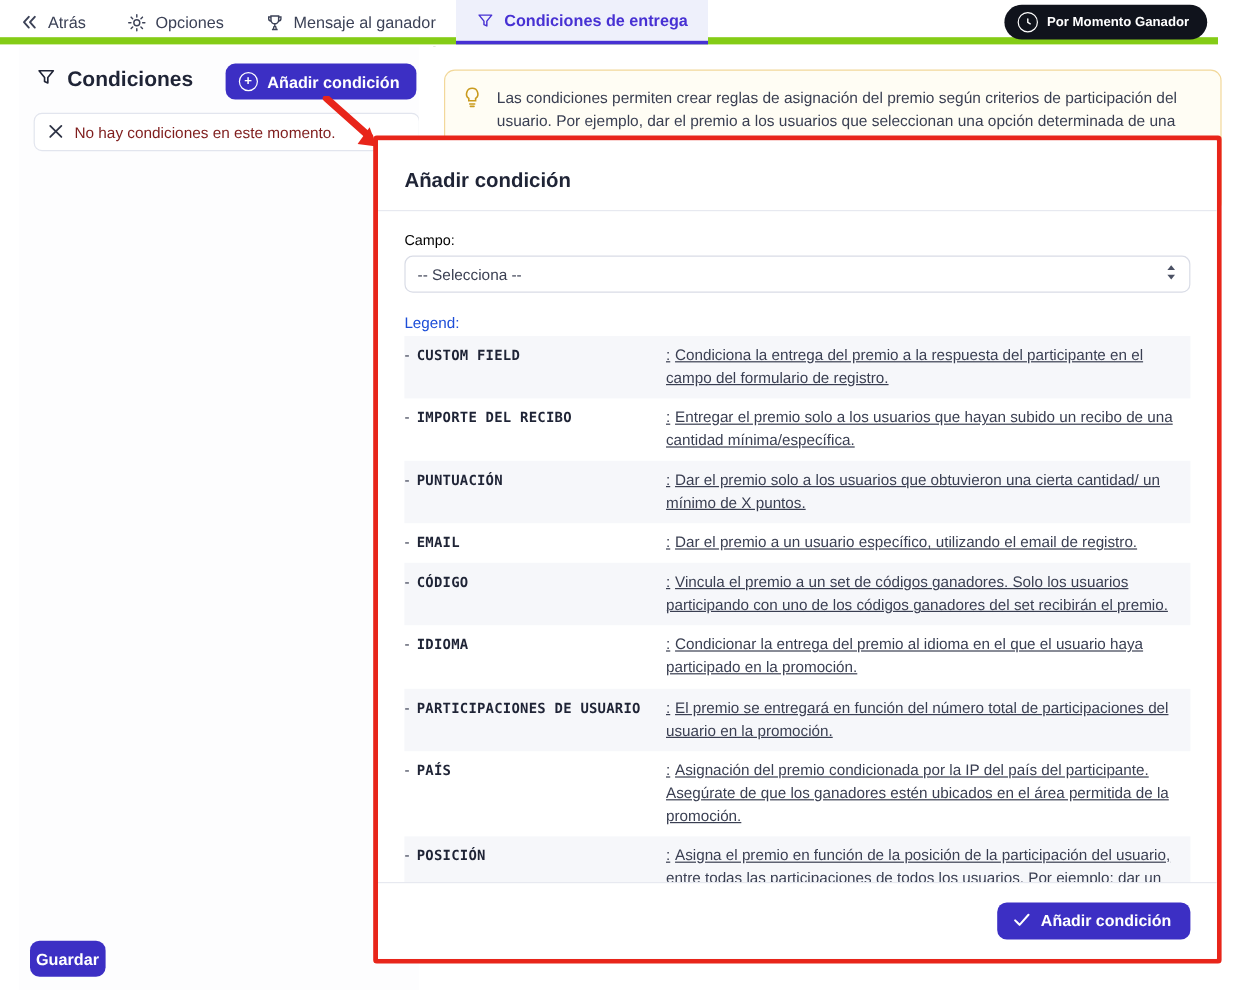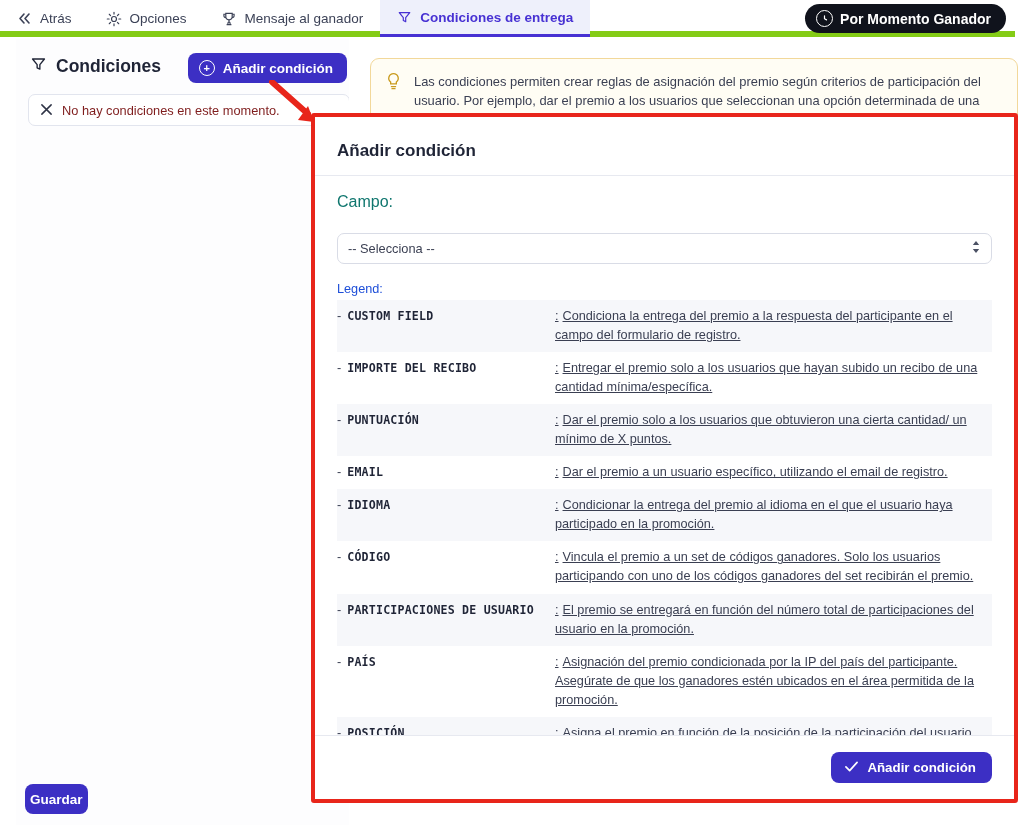--- a/index.html
+++ b/index.html
@@ -45,21 +45,21 @@
   .tab svg { display: block; }
 
   .winner-btn {
     position: absolute; right: 9px; top: 4px;
     height: 29px;
     background: #10131c;
     color: #fff;
     border-radius: 16px;
     display: flex; align-items: center; gap: 7px;
     padding: 0 15px 0 11px;
-    font-size: 14px;
+    font-size: 11px;
     font-weight: 600;
     cursor: pointer;
   }
   .winner-btn .circle {
     width: 17px; height: 17px; border-radius: 50%;
     border: 1.6px solid #fff;
     display: flex; align-items: center; justify-content: center;
     font-size: 9px;
   }
 
@@ -146,21 +146,21 @@
     padding: 0;
     overflow: hidden;
   }
   .modal-title {
     padding: 24px 22px 14px 22px;
     font-size: 17px; font-weight: 700; color: #1f2436;
     border-bottom: 1.5px solid #e7e9f0;
     margin: 0 0 0 0;
   }
   .modal-body { padding: 17px 22px 0 22px; }
-  .field-label { font-size: 16px; color: #0f766e; margin-bottom: 22px; }
+  .field-label { font-size: 12px; color: #000000; margin-bottom: 6px; }
   .select-box {
     width: 100%; height: 31px;
     border: 1.5px solid #d9dce6;
     border-radius: 7px;
     background: #fff;
     display: flex; align-items: center; justify-content: space-between;
     padding: 0 10px;
     font-size: 12.8px; color: #3a3f52;
     cursor: pointer;
   }
@@ -369,32 +369,32 @@
           <tr>
             <td class="term">
               <span class="dash">-</span><span class="name">EMAIL</span>
             </td>
             <td class="desc">
               <span class="colon">:</span><span>Dar el premio a un usuario específico, utilizando el email de registro.</span>
             </td>
           </tr>
           <tr>
             <td class="term">
+              <span class="dash">-</span><span class="name">CÓDIGO</span>
+            </td>
+            <td class="desc">
+              <span class="colon">:</span><span>Vincula el premio a un set de códigos ganadores. Solo los usuarios participando con uno de los códigos ganadores del set recibirán el premio.</span>
+            </td>
+          </tr>
+          <tr>
+            <td class="term">
               <span class="dash">-</span><span class="name">IDIOMA</span>
             </td>
             <td class="desc">
               <span class="colon">:</span><span>Condicionar la entrega del premio al idioma en el que el usuario haya participado en la promoción.</span>
-            </td>
-          </tr>
-          <tr>
-            <td class="term">
-              <span class="dash">-</span><span class="name">CÓDIGO</span>
-            </td>
-            <td class="desc">
-              <span class="colon">:</span><span>Vincula el premio a un set de códigos ganadores. Solo los usuarios participando con uno de los códigos ganadores del set recibirán el premio.</span>
             </td>
           </tr>
           <tr>
             <td class="term">
               <span class="dash">-</span><span class="name">PARTICIPACIONES DE USUARIO</span>
             </td>
             <td class="desc">
               <span class="colon">:</span><span>El premio se entregará en función del número total de participaciones del usuario en la promoción.</span>
             </td>
           </tr>

